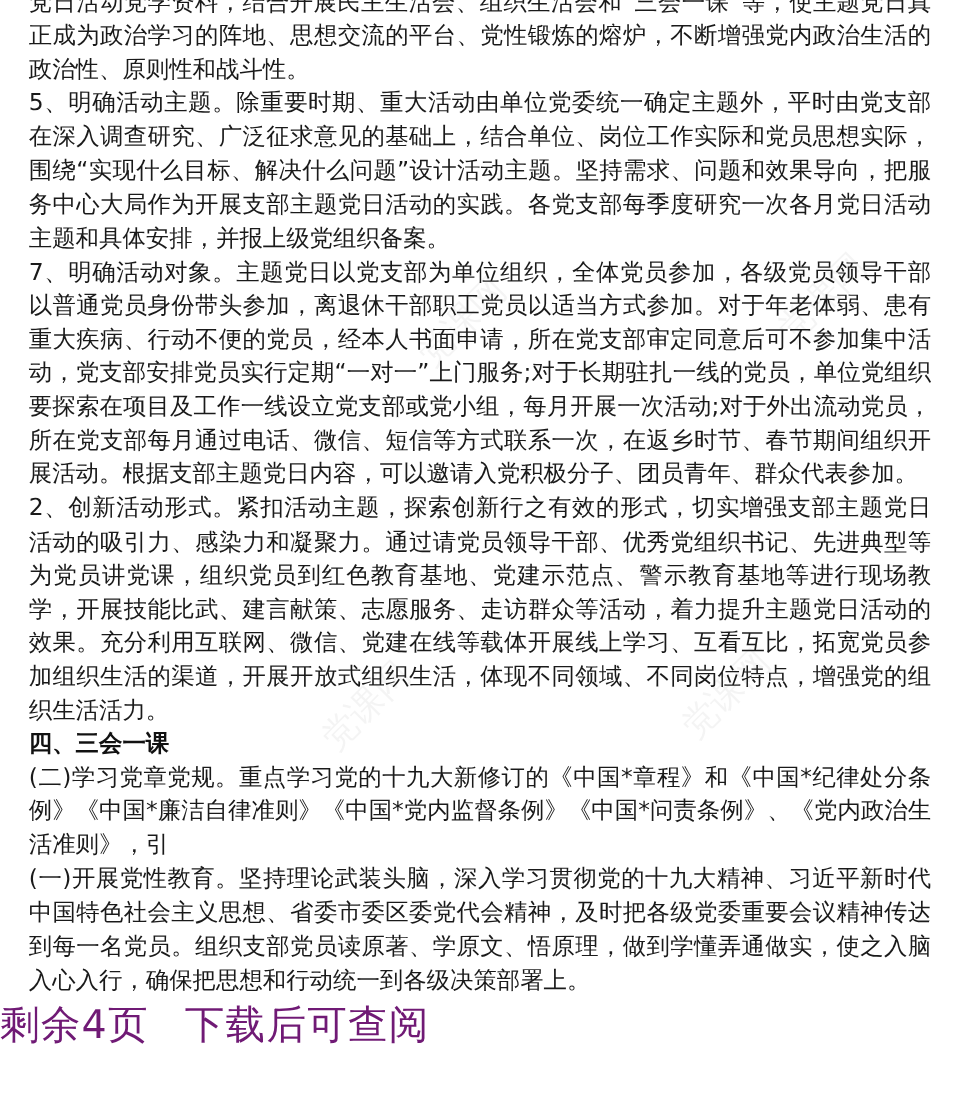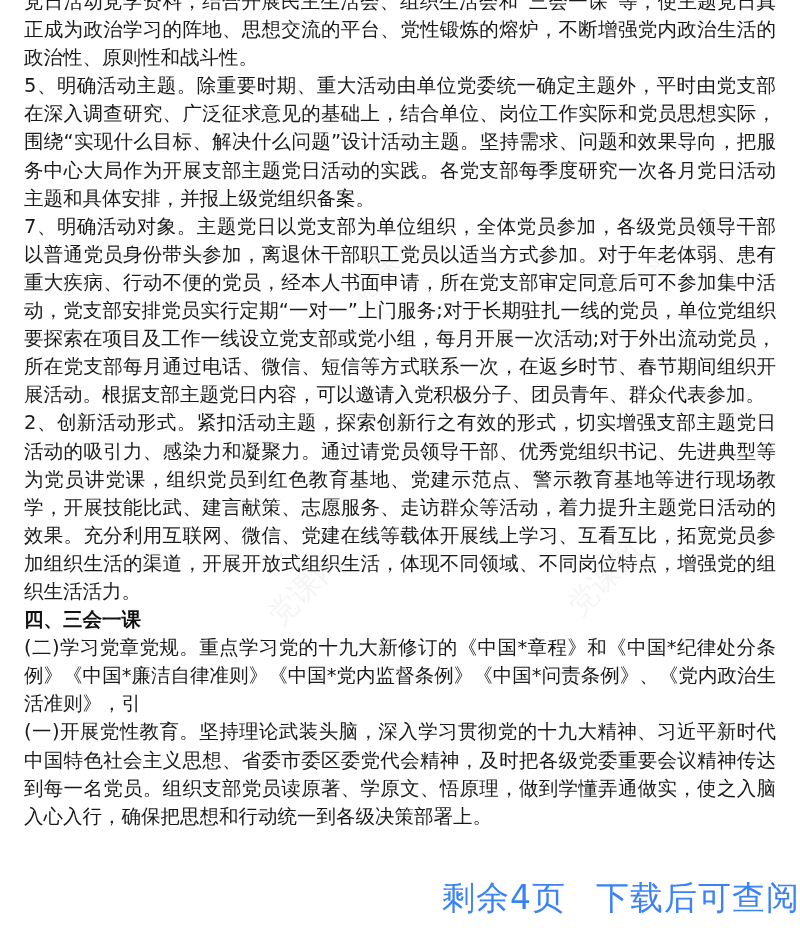--- a/index.html
+++ b/index.html
@@ -7,22 +7,22 @@
          font-family: "DejaVu Sans", "Liberation Sans", sans-serif; }
   .page { position: absolute; left: 0; top: -12px; width: 800px; }
   .doc { position: relative; margin: 0 24px 0 24px; width: 752px;
          font-size: 19.5px; line-height: 28.1px; color: #1a1a1a;
          text-align: justify; letter-spacing: 0px; }
   .doc p { margin: 0; }
   .doc h3 { margin: 0; font-size: 19.5px; line-height: 28.1px; font-weight: bold; color: #111; }
   .watermark-layer { position: absolute; left: 0; top: 0; width: 800px; height: 800px; pointer-events: none; overflow: hidden; }
   .wm { position: absolute; font-size: 30px; color: rgba(0,0,0,0.045); transform: rotate(-45deg);
         white-space: nowrap; font-family: "DejaVu Sans", sans-serif; }
-  .remaining { position: absolute; left: 0; top: 832px; width: 800px; text-align: right;
-               font-size: 33px; color: #3b82f6; letter-spacing: 1px; font-family: "DejaVu Sans", sans-serif; margin-top: 44px; }
+  .remaining { position: absolute; left: 0; top: 832px; width: 800px; text-align: left;
+               font-size: 33px; color: #701a75; letter-spacing: 1px; font-family: "DejaVu Sans", sans-serif; }
   .remaining .gap { display: inline-block; width: 30px; }
 </style>
 </head>
 <body>
 
 <div class="page">
   <div class="watermark-layer">
     <span class="wm" style="left:340px;top:260px;">党课网</span>
     <span class="wm" style="left:640px;top:240px;">党课网</span>
     <span class="wm" style="left:260px;top:580px;">党课网</span>

